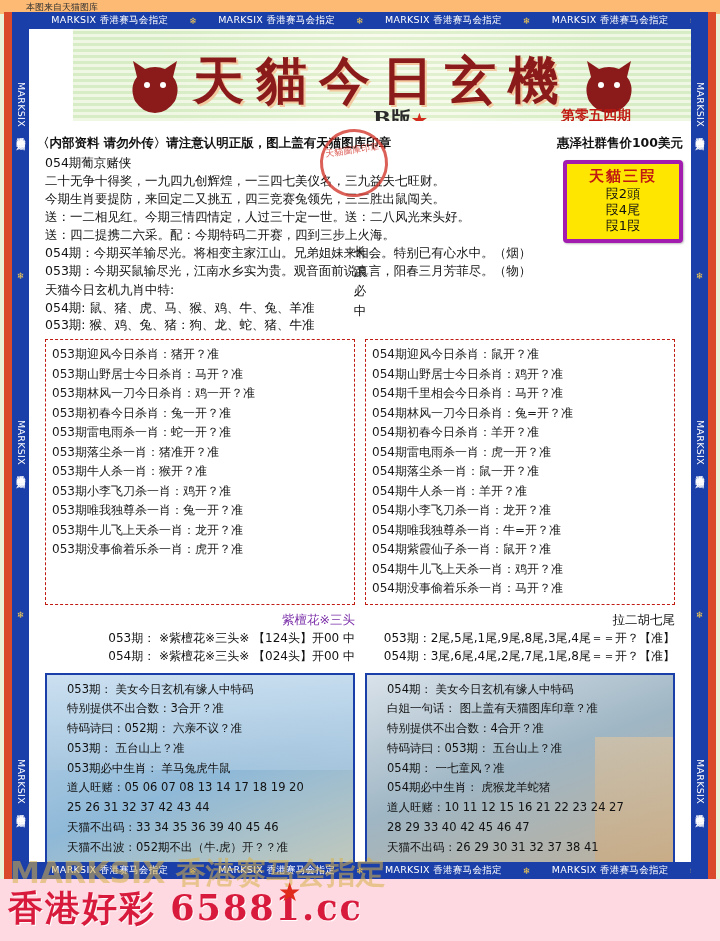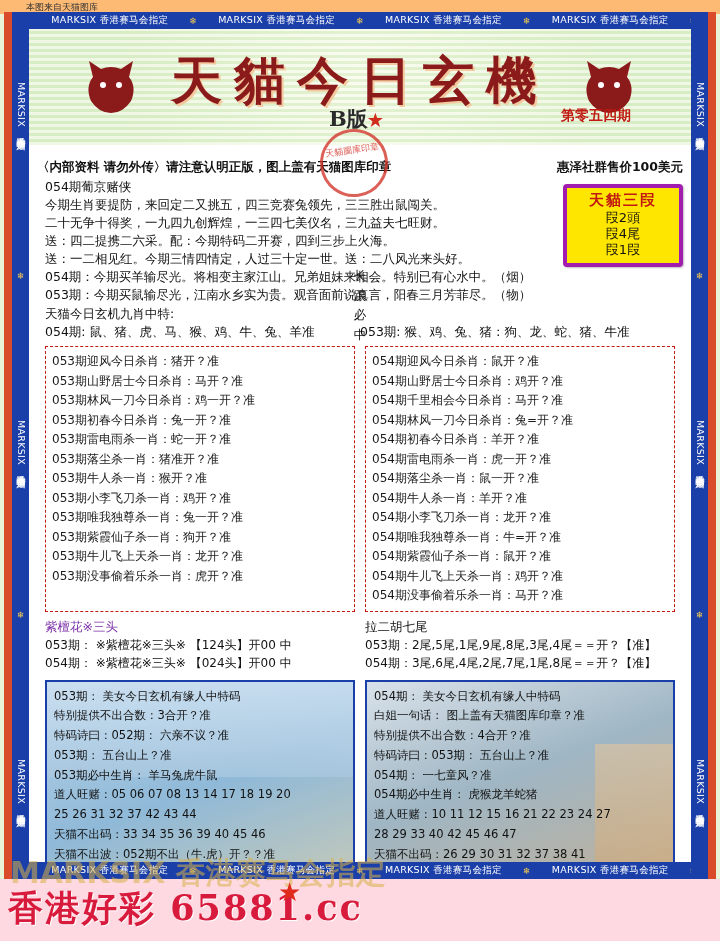--- a/index.html
+++ b/index.html
@@ -52,25 +52,26 @@
   .snow{color:#ffd24d;font-size:9px;}
 
   
   .content{
     position:absolute;left:29px;top:29px;right:29px;bottom:79px;
     background:#ffffff;
     overflow:hidden;
   }
   
   .titleband{
-    position:relative;height:116px;
+    position:relative;height:92px;
     background:
       repeating-linear-gradient(0deg,rgba(255,255,255,.5) 0 3px,rgba(200,230,190,.35) 3px 6px),
       radial-gradient(circle at 50% 40%, #f2f8dd 0%, #dff0c8 70%);
     overflow:hidden;
+    margin-left:44px;
   }
   .big-title{
     position:absolute;left:50%;top:18px;transform:translateX(-50%);
     font-family:"DejaVu Serif","Liberation Serif",serif;
     font-size:51px;font-weight:bold;color:#8b1a1a;
     letter-spacing:12px;text-shadow:2px 2px 0 #f3c9a0;
     white-space:nowrap;
   }
   .cat{
     position:absolute;top:26px;width:64px;height:64px;color:#8b1a1a;
@@ -115,51 +116,51 @@
   }
   .threebox .t{font-size:15px;font-weight:bold;color:#c01a12;letter-spacing:2px;}
   .threebox .r{font-size:13px;color:#111;line-height:16px;}
 
   .poem{font-size:12.5px;line-height:18px;color:#111;padding:0 8px;}
   .poem .hd{color:#111;}
 
   .section-title{font-size:12.5px;padding:2px 8px 0;color:#111;}
 
   
-  .zrow{display:flex;font-size:12.5px;padding:1px 8px;color:#111;}
+  .zrow{display:flex;font-size:12.5px;padding:1px 8px;color:#111;flex-direction:column;}
   .zrow .c{flex:1;}
 
   
   .tables{display:flex;gap:10px;padding:4px 8px 0;}
   .tbl{
     flex:1;border:1px dashed #c01a12;padding:5px 6px;
     background:#fff;
     position:relative;
   }
   .tbl .line{font-size:12px;line-height:19.5px;color:#1a1a1a;white-space:nowrap;}
   .midwords{
     position:absolute;left:50%;top:88px;transform:translateX(-50%);
     font-size:12.5px;line-height:19.5px;color:#111;text-align:center;z-index:3;
   }
 
   
   .tworow{display:flex;gap:10px;padding:6px 8px 0;font-size:12px;color:#111;}
-  .tworow .col{flex:1;line-height:18px;}
+  .tworow .col{flex:1;line-height:18px;text-align:right;}
   .tworow .hdl{font-size:12.5px;}
   .tworow .purple{color:#7b2fa8;}
 
   
   .photos{display:flex;gap:10px;padding:8px 8px 0;}
   .photo{
     flex:1;height:252px;border:2px solid #1b3fa8;position:relative;overflow:hidden;
     background:linear-gradient(160deg,#bcd6ea 0%,#8fb9d8 45%,#d8cfae 100%);
   }
   .photo.right{background:linear-gradient(160deg,#d9e2ea 0%,#9fb6c4 40%,#c9ae8c 100%);}
   .photo .ov{
-    position:absolute;inset:0;padding:5px 7px;box-sizing:border-box;
+    position:absolute;inset:0;padding:5px 20px;box-sizing:border-box;
     font-size:11.5px;line-height:19.8px;color:#111;
   }
   .photo .ov .ttl{color:#111;}
   .beach{
     position:absolute;right:0;bottom:0;width:78px;height:190px;
     background:linear-gradient(180deg,rgba(240,200,150,.9),rgba(200,150,90,.85));
     opacity:.55;
   }
   .sky{
     position:absolute;left:0;top:0;right:0;height:95px;
@@ -264,24 +265,24 @@
 
       <div class="threebox">
         <div class="t">天貓三叚</div>
         <div class="r">叚2頭</div>
         <div class="r">叚4尾</div>
         <div class="r">叚1叚</div>
       </div>
 
       <div class="poem">
         <div class="hd">054期葡京赌侠</div>
+        <div>二十无争十得奖，一九四九创辉煌，一三四七美仪名，三九益夫七旺财。</div>
         <div>今期生肖要提防，来回定二又挑五，四三竞赛兔领先，三三胜出鼠闯关。</div>
-        <div>二十无争十得奖，一九四九创辉煌，一三四七美仪名，三九益夫七旺财。</div>
+        <div>送：一二相见红。今期三情四情定，人过三十定一世。送：二八风光来头好。</div>
         <div>送：四二提携二六采。配：今期特码二开赛，四到三步上火海。</div>
-        <div>送：一二相见红。今期三情四情定，人过三十定一世。送：二八风光来头好。</div>
         <div>054期：今期买羊输尽光。将相变主家江山。兄弟姐妹来相会。特别已有心水中。（烟）</div>
         <div>053期：今期买鼠输尽光，江南水乡实为贵。观音面前说真言，阳春三月芳菲尽。（物）</div>
       </div>
 
       <div class="section-title">天猫今日玄机九肖中特:</div>
       <div class="zrow">
         <div class="c">
           <span>054期:</span>
           <span>鼠、猪、虎、马、猴、鸡、牛、兔、羊准</span>
         </div>
@@ -295,21 +296,20 @@
         <div class="tbl">
           <div class="line">053期迎风今日杀肖：猪开？准</div>
           <div class="line">053期山野居士今日杀肖：马开？准</div>
           <div class="line">053期林风一刀今日杀肖：鸡一开？准</div>
           <div class="line">053期初春今日杀肖：兔一开？准</div>
           <div class="line">053期雷电雨杀一肖：蛇一开？准</div>
           <div class="line">053期落尘杀一肖：猪准开？准</div>
           <div class="line">053期牛人杀一肖：猴开？准</div>
           <div class="line">053期小李飞刀杀一肖：鸡开？准</div>
           <div class="line">053期唯我独尊杀一肖：兔一开？准</div>
-          <div class="line">053期紫霞仙子杀一肖：狗开？准</div>
           <div class="line">053期牛儿飞上天杀一肖：龙开？准</div>
           <div class="line">053期没事偷着乐杀一肖：虎开？准</div>
         </div>
         <div class="tbl">
           <div class="line">054期迎风今日杀肖：鼠开？准</div>
           <div class="line">054期山野居士今日杀肖：鸡开？准</div>
           <div class="line">054期千里相会今日杀肖：马开？准</div>
           <div class="line">054期林风一刀今日杀肖：兔=开？准</div>
           <div class="line">054期初春今日杀肖：羊开？准</div>
           <div class="line">054期雷电雨杀一肖：虎一开？准</div>

